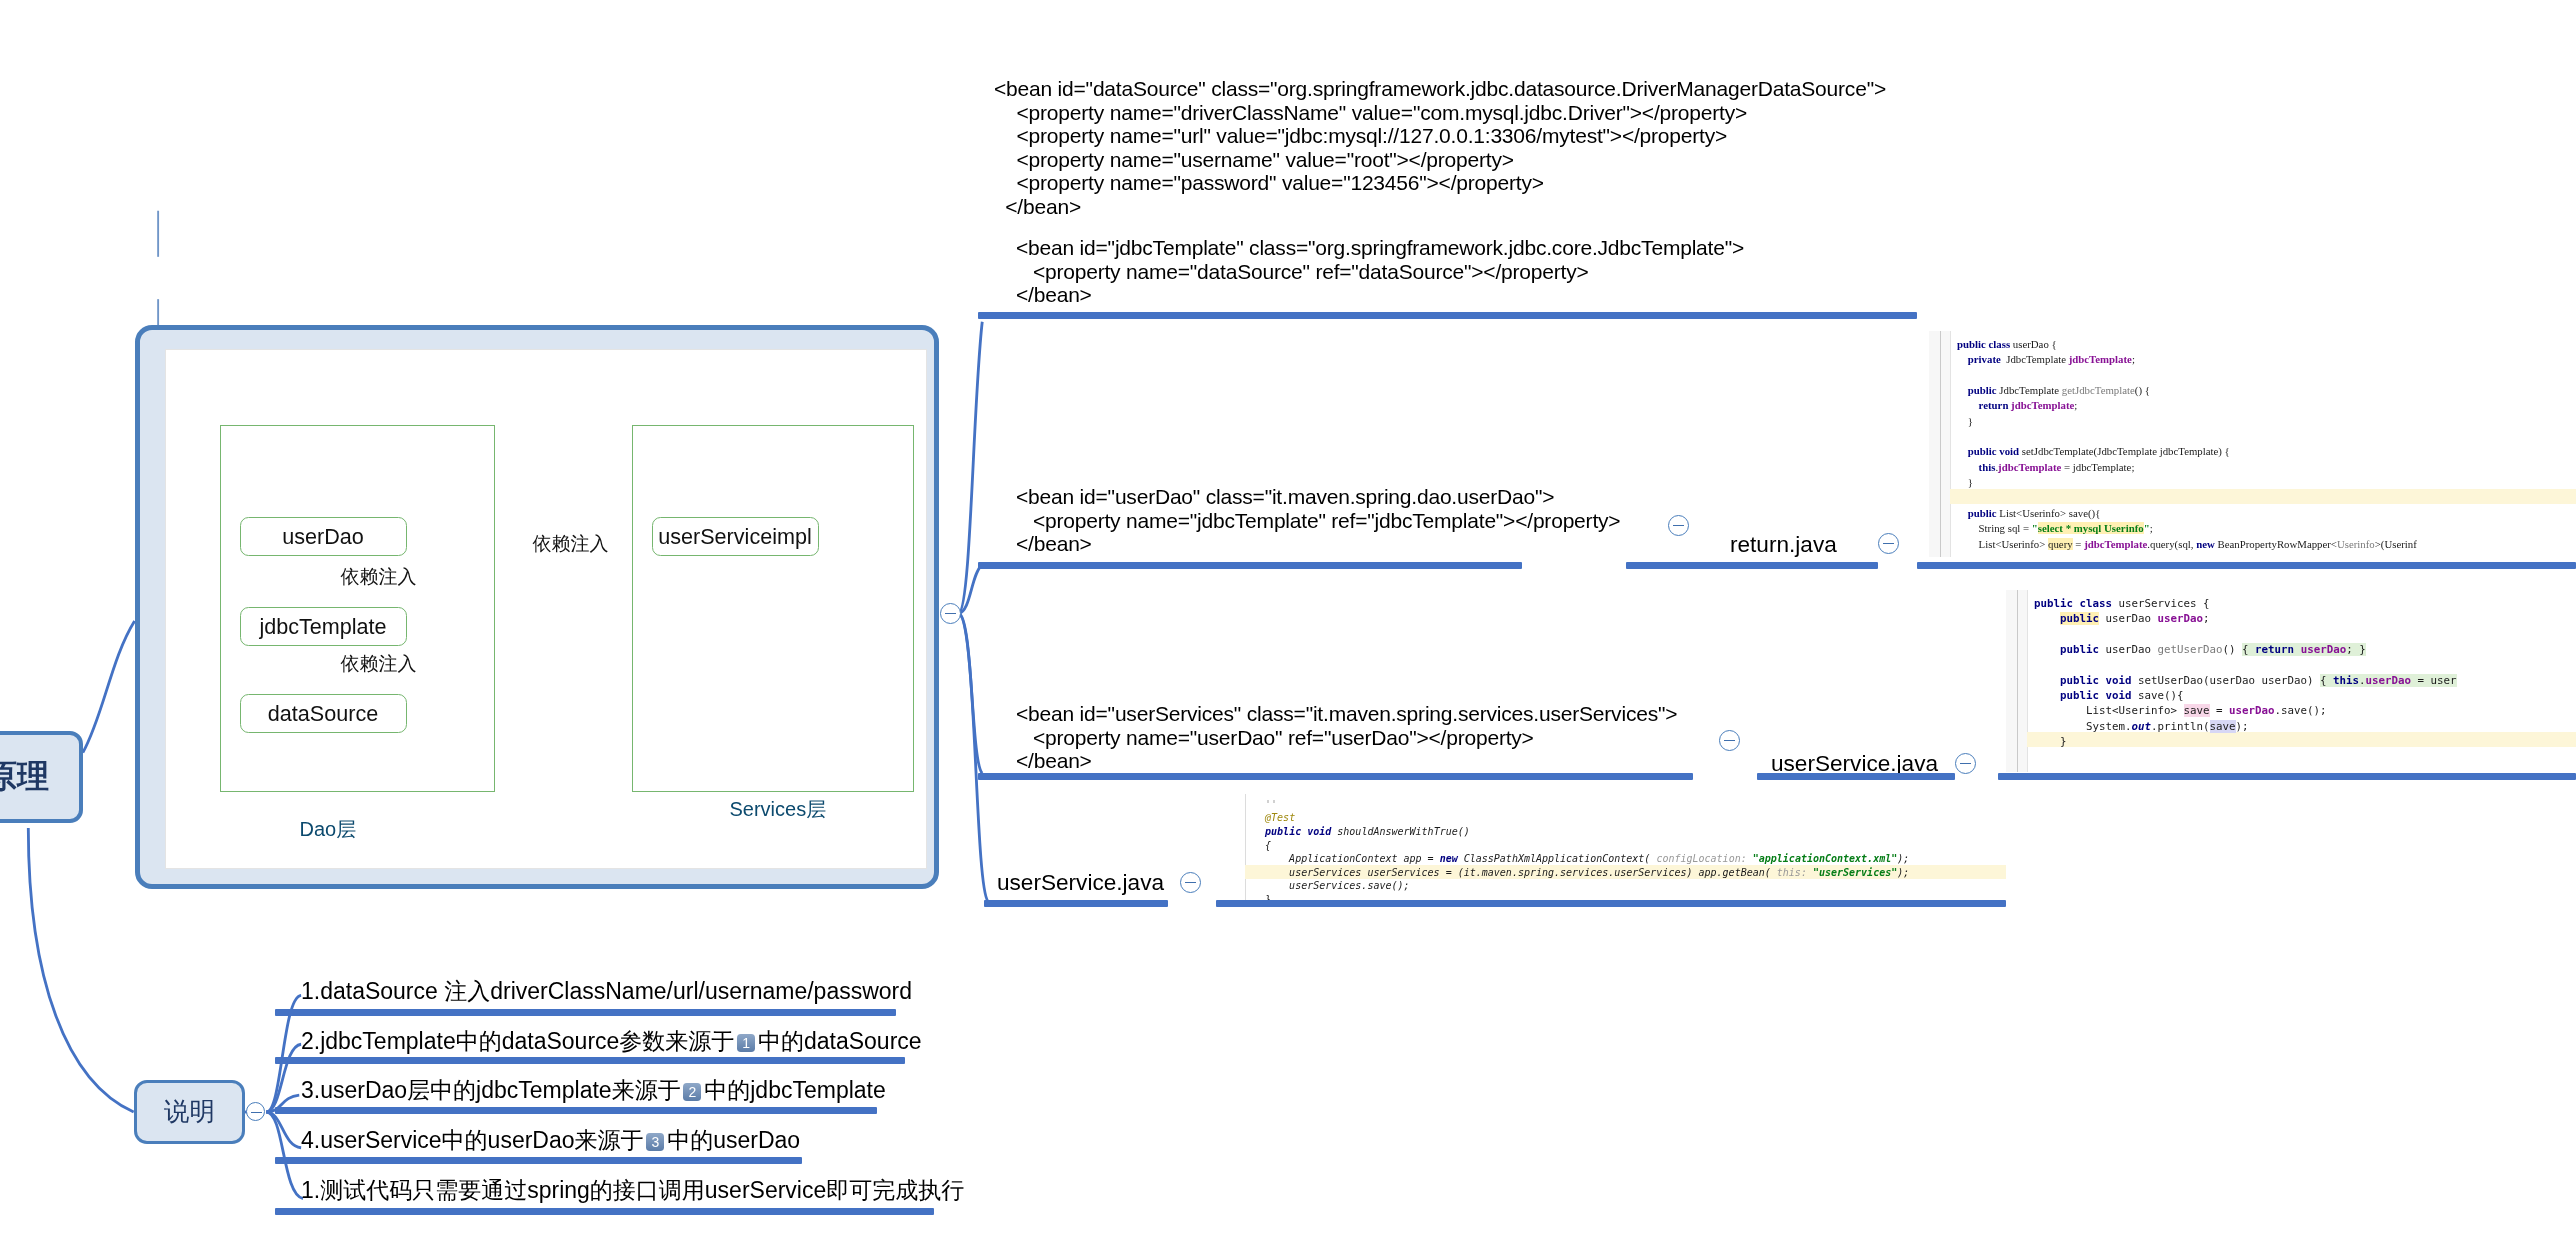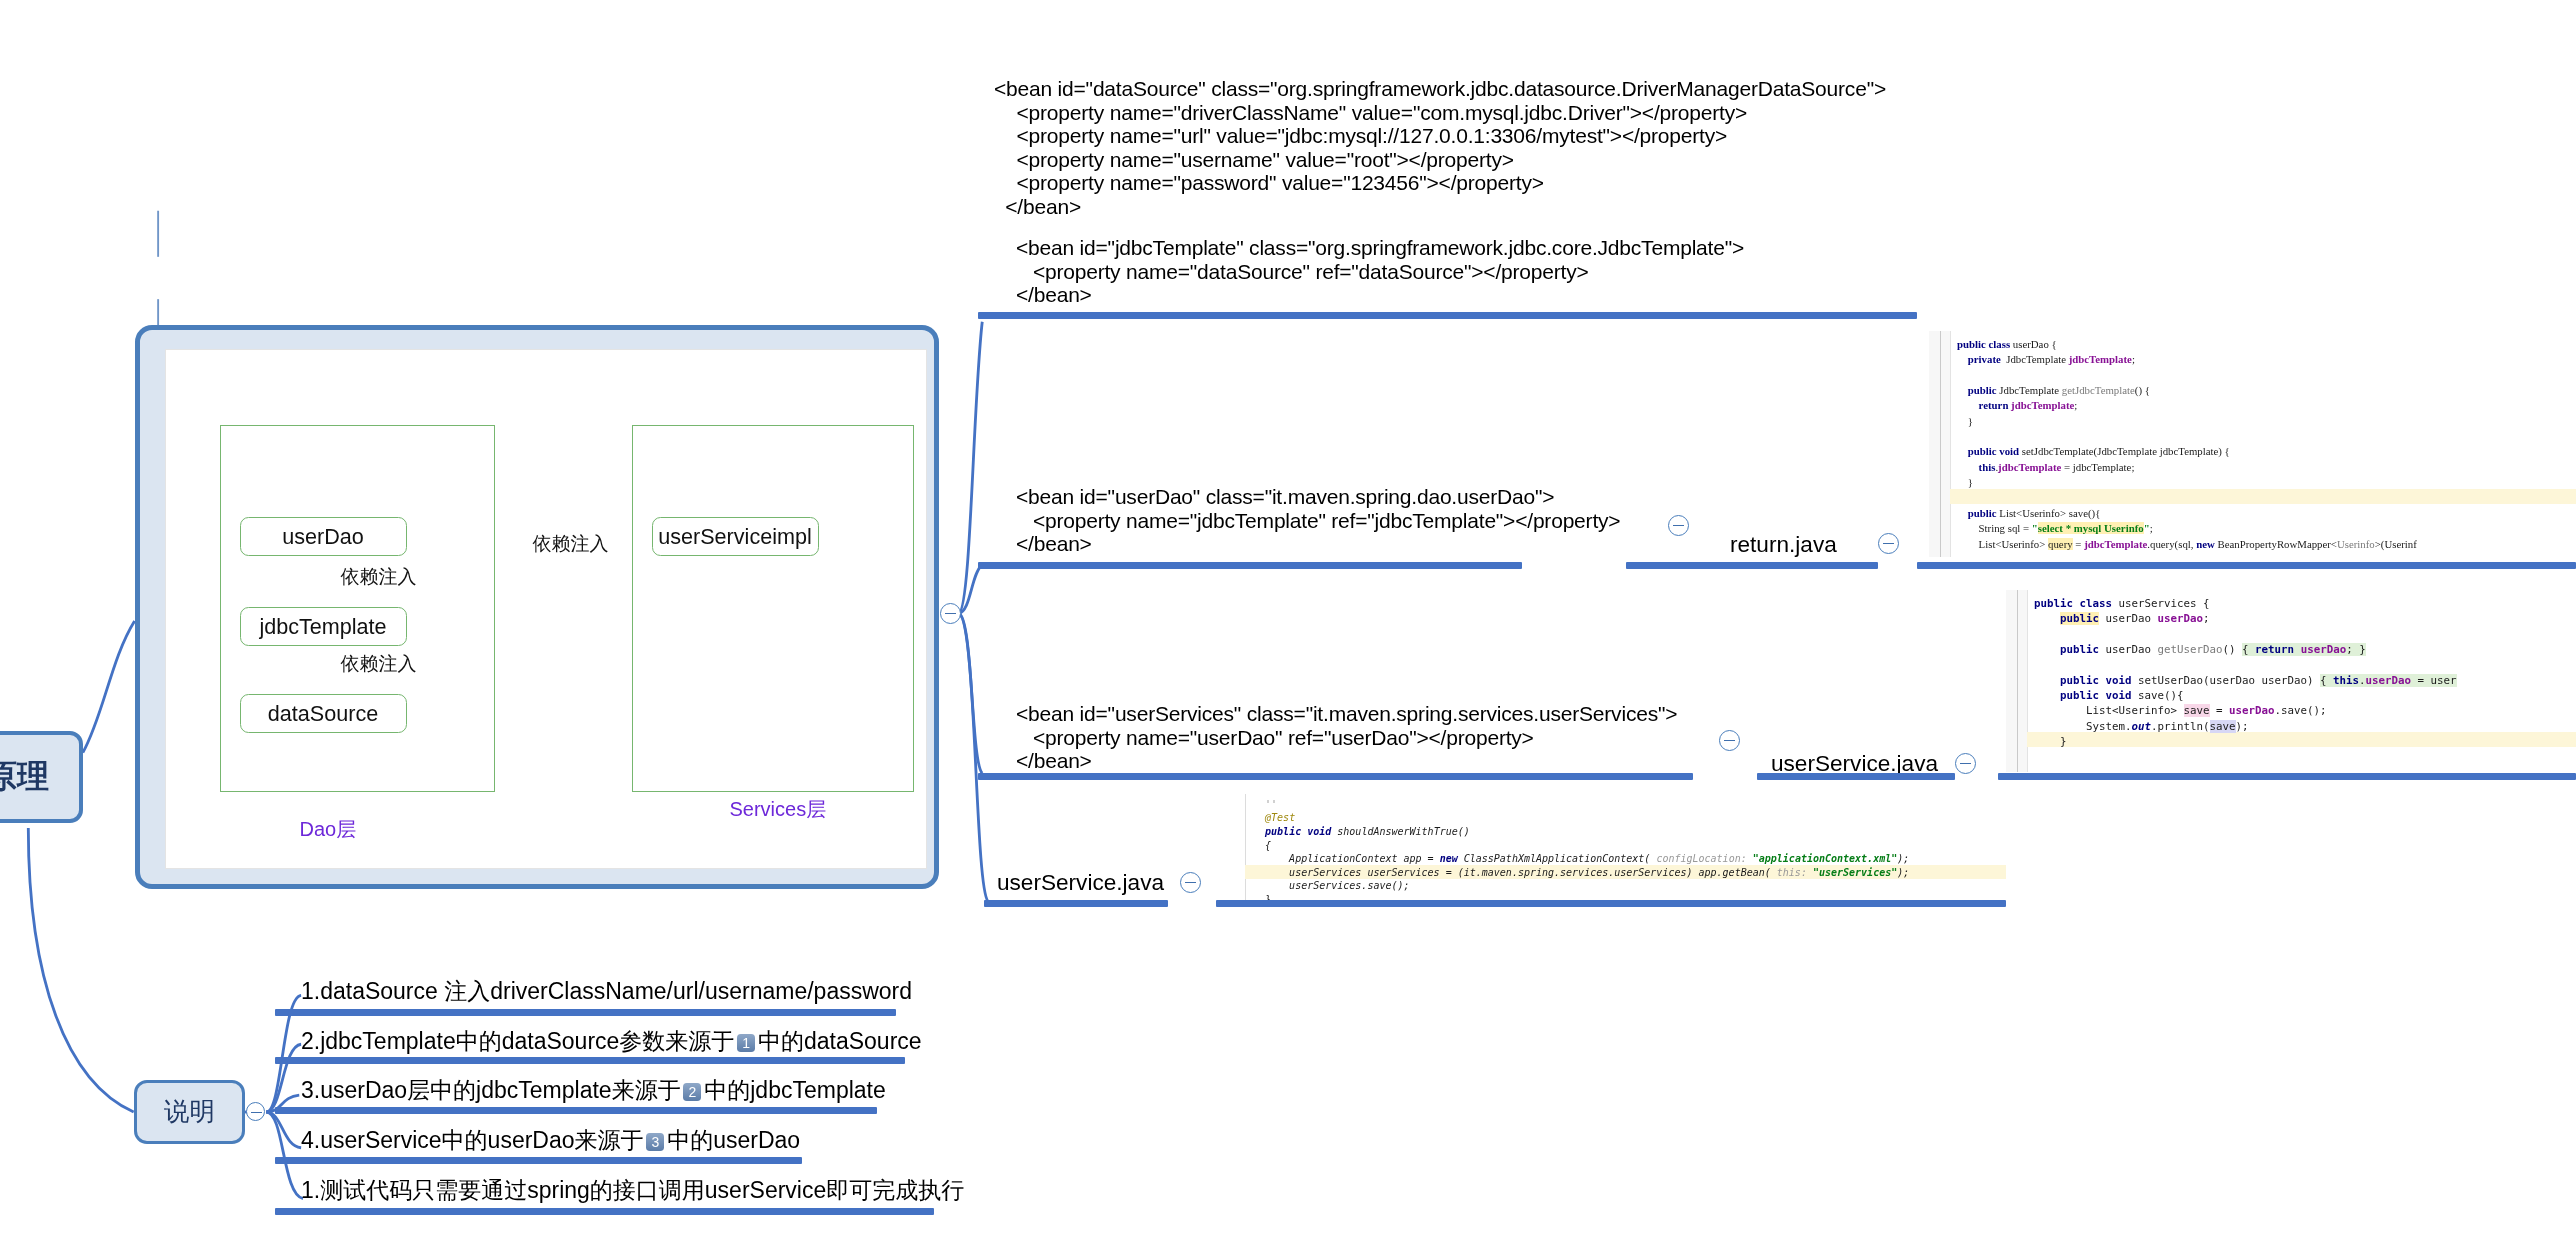--- a/index.html
+++ b/index.html
@@ -50,21 +50,21 @@
   .cls-box{
     position:absolute;border:1.9px solid #76b66f;border-radius:8.5px;background:#ffffff;
     display:flex;align-items:center;justify-content:center;
     font-size:21.6px;color:#111;box-sizing:border-box;
   }
   #box-userdao{left:74px;top:167px;width:167px;height:39px;}
   #box-jdbc{left:74px;top:257px;width:167px;height:39px;}
   #box-ds{left:74px;top:344px;width:167px;height:39px;}
   #box-svcimpl{left:486px;top:167px;width:167px;height:39px;}
   .inj-label{position:absolute;font-size:19px;color:#111;white-space:nowrap;}
-  .layer-label{position:absolute;font-size:20px;color:#6d28d9;white-space:nowrap;}
+  .layer-label{position:absolute;font-size:20px;color:#0c4a6e;white-space:nowrap;}
 
   
   .bar{position:absolute;height:6.6px;background:#4472c4;border-radius:0.9px;}
 
   
   .xml{
     position:absolute;white-space:pre;color:#000000;
     font-family:"Liberation Sans","DejaVu Sans",sans-serif;
     font-size:21px;line-height:23.5px;letter-spacing:-0.2px;
   }

